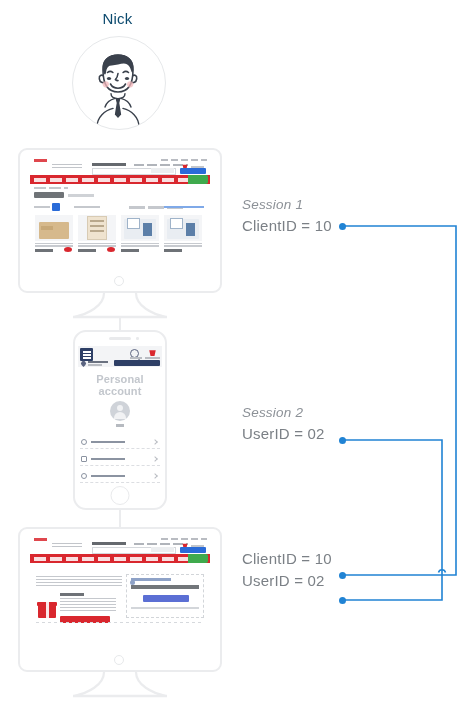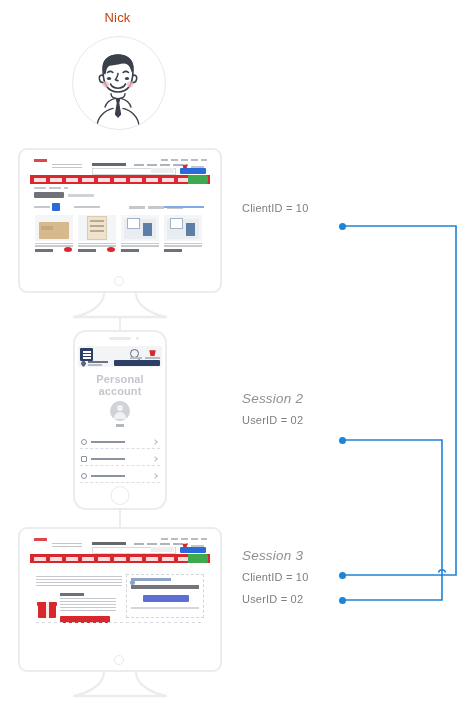--- a/index.html
+++ b/index.html
@@ -9,21 +9,21 @@
     font-family:"Liberation Sans", sans-serif;
     position:relative;
     overflow:hidden;
     color:#7b7f85;
   }
   .stage{position:absolute;inset:0;}
 
   
   #person-name{
     position:absolute;left:0;top:10px;width:235px;
-    text-align:center;font-size:13px;color:#c2410c;letter-spacing:.2px;
+    text-align:center;font-size:15px;color:#0c4a6e;letter-spacing:.2px;
   }
   #avatar{
     position:absolute;left:72px;top:36px;width:92px;height:92px;
     border-radius:50%;border:1px solid #e6e8ea;background:#fff;overflow:hidden;
   }
   #avatar svg{display:block;}
 
   
   #wires{position:absolute;left:0;top:0;width:470px;height:710px;}
 
@@ -163,21 +163,21 @@
   .ph-row .tx{position:absolute;left:11px;top:4.5px;width:34px;height:2.5px;background:#8b93a1;}
   .ph-row .ch{position:absolute;right:3px;top:4px;width:3px;height:3px;
     border-right:1px solid #b9bcc2;border-top:1px solid #b9bcc2;transform:rotate(45deg);}
 
   
   .session{position:absolute;}
   .session .ses{
     font-style:italic;font-size:13.5px;color:#8c9197;margin:0 0 3px 0;letter-spacing:.2px;
   }
   .session .kv{
-    font-size:11px;color:#7b8086;line-height:22px;letter-spacing:.2px;white-space:nowrap;
+    font-size:15px;color:#7b8086;line-height:22px;letter-spacing:.2px;white-space:nowrap;
   }
   .dot{
     position:absolute;width:7px;height:7px;border-radius:50%;background:#2083d4;
   }
 </style>
 </head>
 <body>
 
 <div class="stage">
 
@@ -386,31 +386,31 @@
       </div>
     </div>
     <div class="cam" style="left:96px;top:128px;width:8px;height:8px;"></div>
   </div>
   <svg class="neckwrap" style="left:60px;top:671px;width:120px;height:34px;">
     <path d="M44 1 C44 14 28 22 14 25 H106 C92 22 76 14 76 1" fill="none" stroke="#ebecee" stroke-width="2.2"></path>
     <path d="M13 25 H107" stroke="#ebecee" stroke-width="2.6" fill="none"></path>
   </svg>
 
   <div class="session" style="left:242px;top:197px;">
+    <div class="ses">Session 1</div>
     <div class="kv">ClientID = 10</div>
   </div>
   <div class="dot" style="left:339px;top:223px;"></div>
 
-  <div class="session" style="left:242px;top:391px;">
+  <div class="session" style="left:242px;top:405px;">
     <div class="ses">Session 2</div>
     <div class="kv">UserID = 02</div>
   </div>
   <div class="dot" style="left:339px;top:437px;"></div>
 
   <div class="session" style="left:242px;top:548px;">
-    <div class="ses">Session 3</div>
     <div class="kv">ClientID = 10</div>
     <div class="kv">UserID = 02</div>
   </div>
   <div class="dot" style="left:339px;top:572px;"></div>
   <div class="dot" style="left:339px;top:597px;"></div>
 
 </div>
 
 </body></html>

